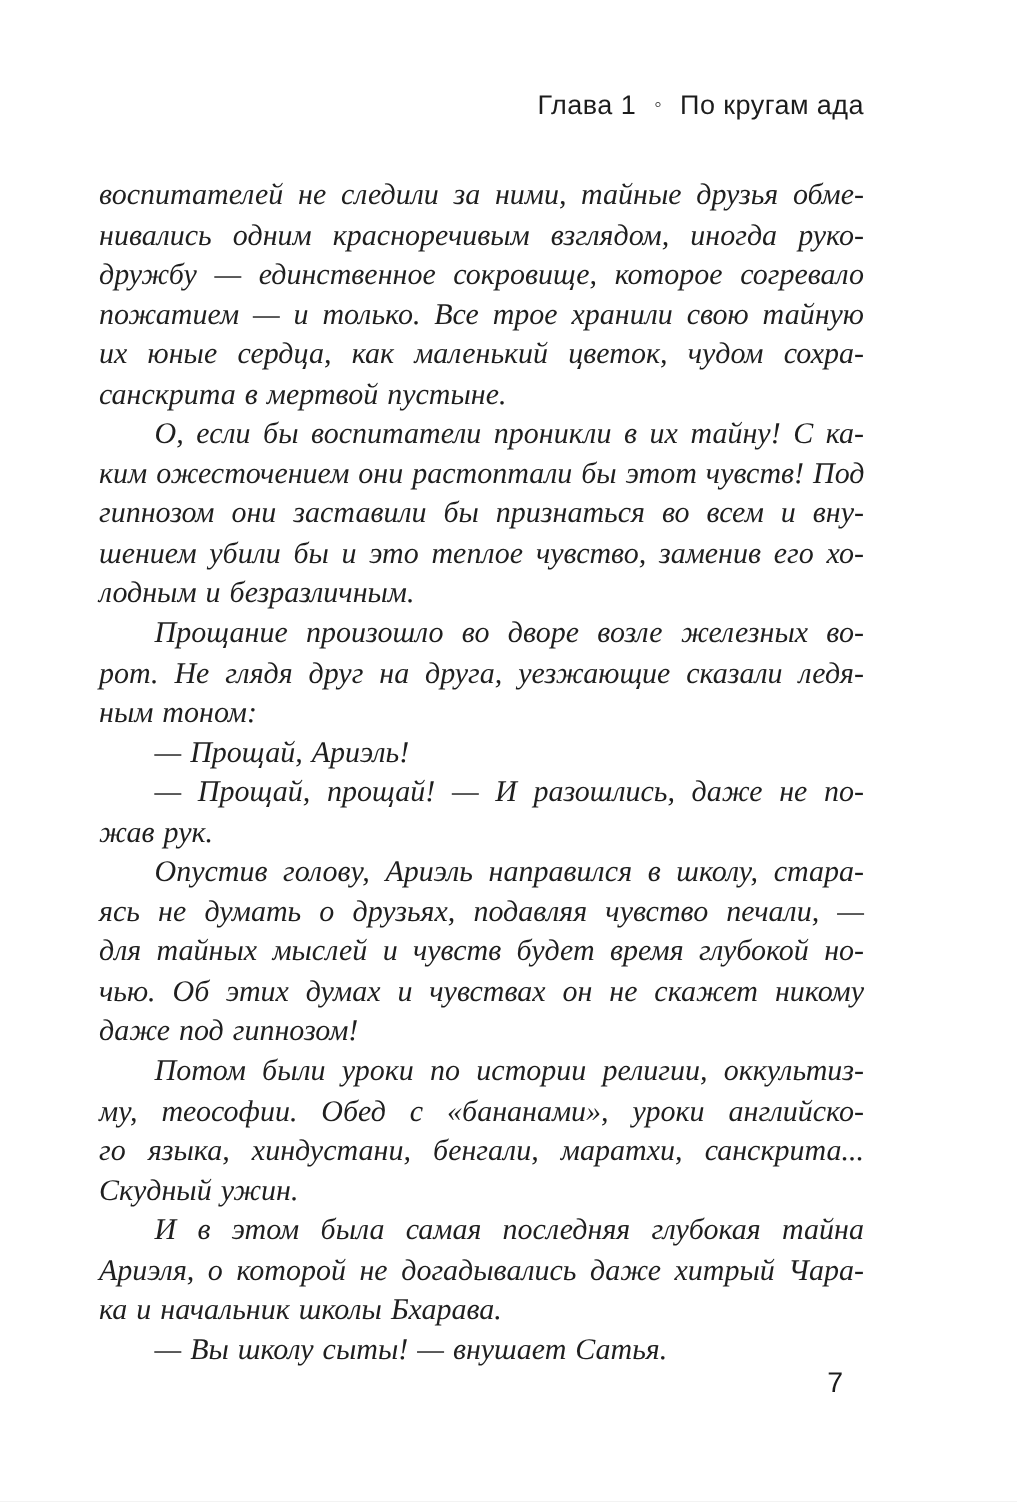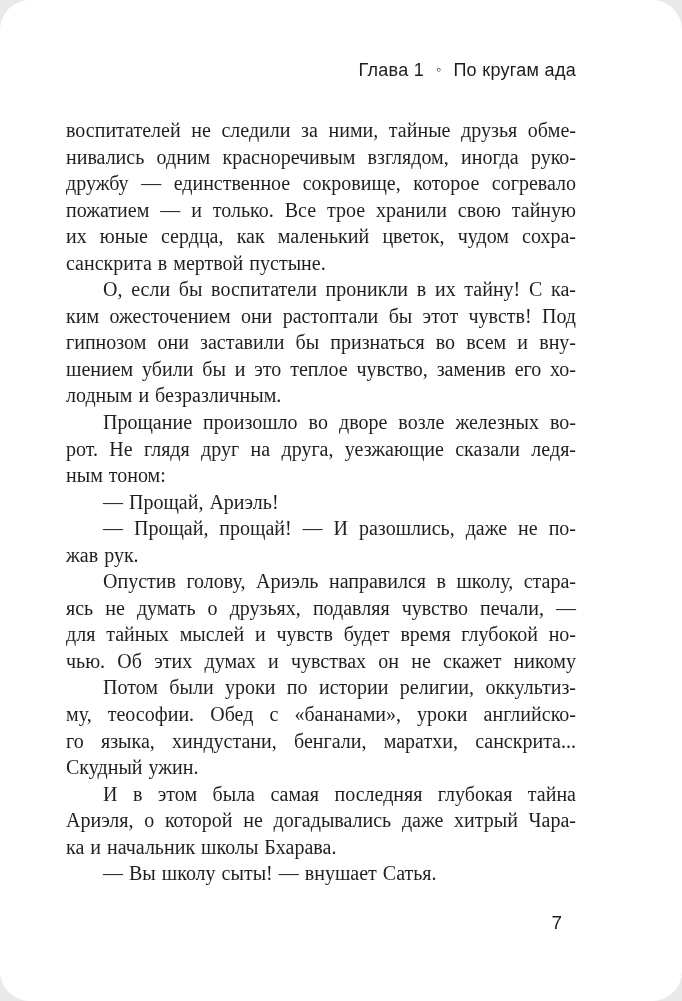--- a/index.html
+++ b/index.html
@@ -9,21 +9,20 @@
   }
   .page {
     position: relative;
     width: 682px;
     height: 1001px;
     margin: 0 auto;
     background: #ffffff;
     overflow: hidden;
     font-family: "Liberation Serif", "DejaVu Serif", serif;
     color: #1f1f1f;
-    border-radius: 30px;
   }
   .running-head {
     position: absolute;
     top: 60px;
     left: 66px;
     right: 106px;
     display: flex;
     justify-content: flex-end;
     align-items: center;
     font-family: "Liberation Sans", "DejaVu Sans", sans-serif;
@@ -40,21 +39,21 @@
     position: relative;
     top: -1px;
     color: #2a2a2a;
   }
   .page-body {
     position: absolute;
     top: 117px;
     left: 66px;
     width: 510px;
   }
-  .paragraph { margin: 0; }
+  .paragraph { margin: 0; font-style: italic; }
   .line {
     font-size: 20px;
     line-height: 26.55px;
     text-align: justify;
     text-align-last: justify;
     word-spacing: 1px;
     white-space: nowrap;
   }
   .line.last {
     text-align-last: left;
@@ -112,20 +111,21 @@
       </div>
       <div class="paragraph indent">
         <div class="line">— Прощай, прощай! — И разошлись, даже не по-</div>
         <div class="line last">жав рук.</div>
       </div>
       <div class="paragraph indent">
         <div class="line">Опустив голову, Ариэль направился в школу, стара-</div>
         <div class="line">ясь не думать о друзьях, подавляя чувство печали, —</div>
         <div class="line">для тайных мыслей и чувств будет время глубокой но-</div>
         <div class="line">чью. Об этих думах и чувствах он не скажет никому</div>
+        <div class="line last">даже под гипнозом!</div>
       </div>
       <div class="paragraph indent">
         <div class="line">Потом были уроки по истории религии, оккультиз-</div>
         <div class="line">му, теософии. Обед с «бананами», уроки английско-</div>
         <div class="line">го языка, хиндустани, бенгали, маратхи, санскрита...</div>
         <div class="line last">Скудный ужин.</div>
       </div>
       <div class="paragraph indent">
         <div class="line">И в этом была самая последняя глубокая тайна</div>
         <div class="line">Ариэля, о которой не догадывались даже хитрый Чара-</div>

